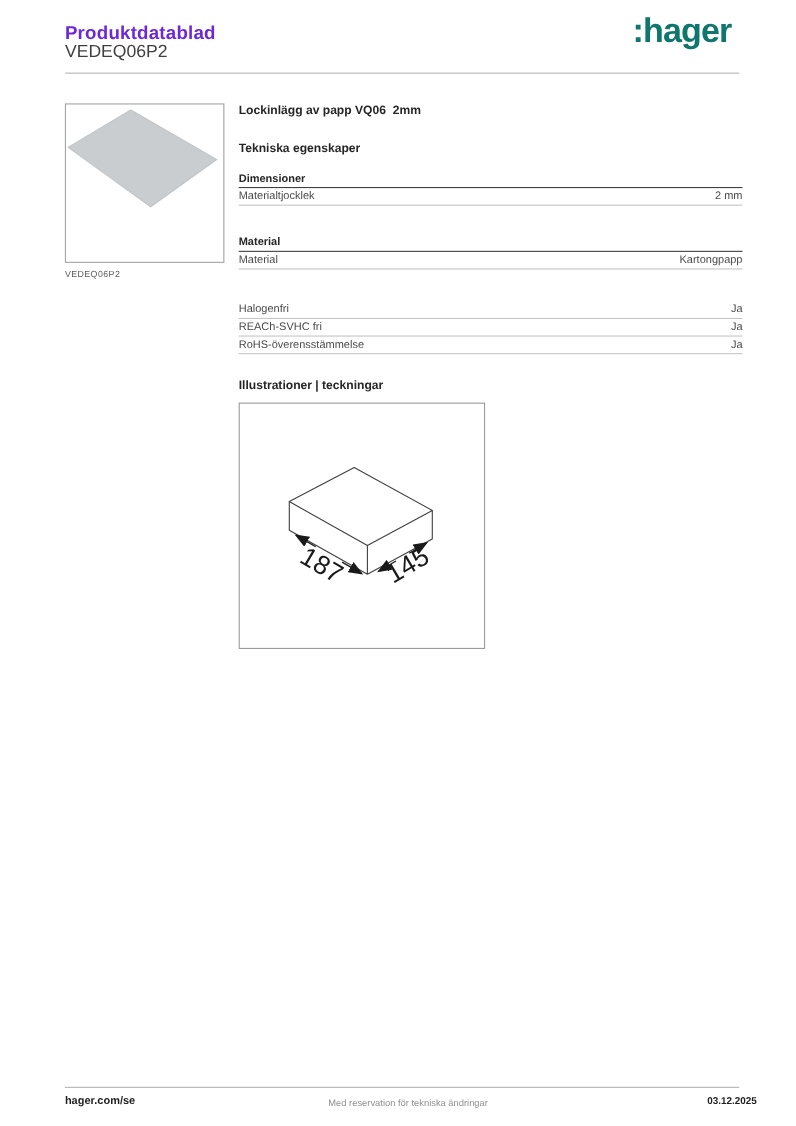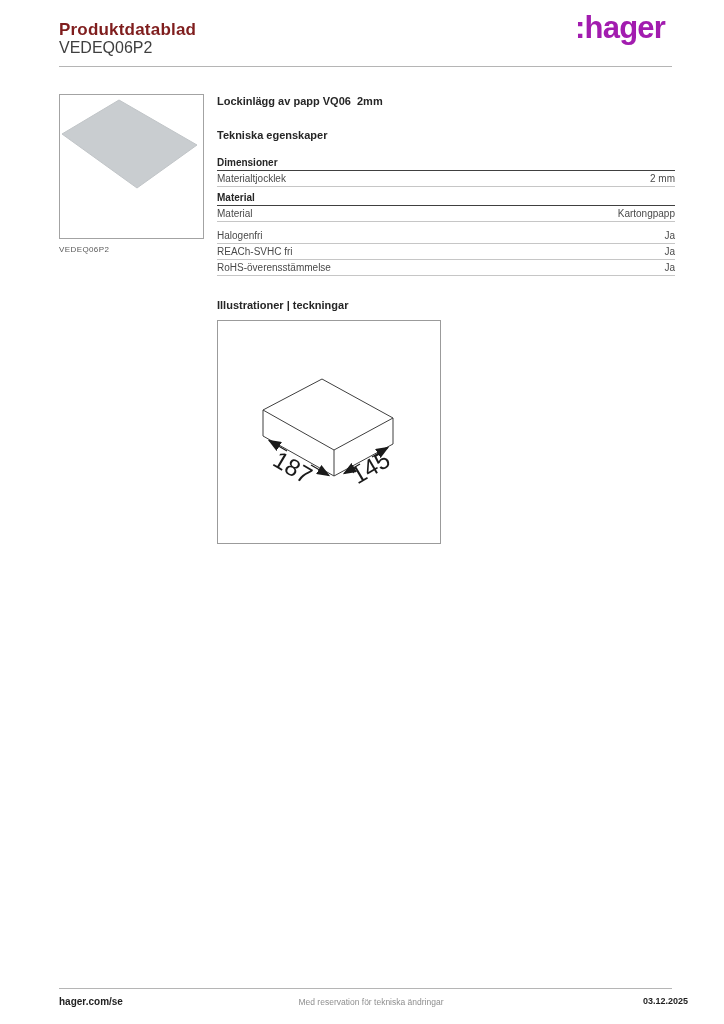--- a/index.html
+++ b/index.html
@@ -1,53 +1,53 @@
 <!DOCTYPE html>
 <html><head>
 <meta charset="utf-8">
 <style>
   html,body{margin:0;padding:0;background:#ffffff;}
   .page{
     position:relative;width:724px;height:1024px;background:#ffffff;
     font-family:"Liberation Sans",sans-serif;color:#262626;overflow:hidden;
   }
   
-  .doc-type{position:absolute;left:59px;top:20px;font-size:17px;font-weight:700;color:#7f1d1d;letter-spacing:.2px;}
+  .doc-type{position:absolute;left:59px;top:20px;font-size:17px;font-weight:700;color:#6d28d9;letter-spacing:.2px;}
   .product-ref{position:absolute;left:59px;top:39px;font-size:16px;font-weight:400;color:#3f3f3f;}
   .logo{position:absolute;right:59px;top:10px;font-size:31px;font-weight:700;letter-spacing:-.8px;}
   .header-rule{position:absolute;left:59px;right:52px;top:66px;height:1px;background:#b5b5b5;}
   
   .thumb-box{position:absolute;left:59px;top:94px;width:143px;height:143px;border:1px solid #a3a3a3;background:#fff;}
   .thumb-caption{position:absolute;left:59px;top:245px;font-size:8px;color:#5a5a5a;letter-spacing:.4px;}
   
   .content{position:absolute;left:217px;top:96px;width:458px;line-height:1;}
   .product-title{font-size:11px;font-weight:700;color:#262626;white-space:pre-wrap;}
   .tech-heading{margin-top:23px;font-size:11px;font-weight:700;color:#262626;}
-  .spec-section{margin-top:6px;}
+  .spec-section{margin-top:29px;}
   .spec-section.first{margin-top:17px;}
   .spec-section-heading{font-size:10px;font-weight:700;color:#262626;padding-bottom:2px;border-bottom:1px solid #404040;}
   .spec-row{display:flex;justify-content:space-between;padding:3px 0 2px 0;border-bottom:1px solid #c6c6c6;font-size:10px;color:#4a4a4a;}
   .spec-row .val{text-align:right;}
   .illu-heading{margin-top:24px;font-size:11px;font-weight:700;color:#262626;}
   .illu-box{margin-top:9px;width:222px;height:222px;border:1px solid #9b9b9b;}
   .illu-box svg{display:block;}
   
   .footer-rule{position:absolute;left:59px;right:52px;top:988px;height:1px;background:#b5b5b5;}
   .footer-site{position:absolute;left:59px;top:996px;font-size:10px;font-weight:700;color:#1f1f1f;}
   .footer-disclaimer{position:absolute;left:0;right:0;top:997px;text-align:center;font-size:8.5px;color:#8f8f8f;margin-left:18px;}
   .footer-date{position:absolute;right:36px;top:996px;font-size:9px;font-weight:700;color:#1f1f1f;}
 </style>
 </head>
 <body>
 
 <div class="page">
 
   <div class="doc-type">Produktdatablad</div>
   <div class="product-ref">VEDEQ06P2</div>
-  <div class="logo" style="color:#a21caf;">:hager</div>
+  <div class="logo" style="color:#0f766e;">:hager</div>
   <div class="header-rule"></div>
 
   <div class="thumb-box">
     <svg width="143" height="143" viewBox="0 0 143 143">
       <polygon points="59,5 137,50 77,93 2,39" fill="#c9cdd0" stroke="#c1c5c8" stroke-width="1"></polygon>
     </svg>
   </div>
   <div class="thumb-caption">VEDEQ06P2</div>
 
   <div class="content">

